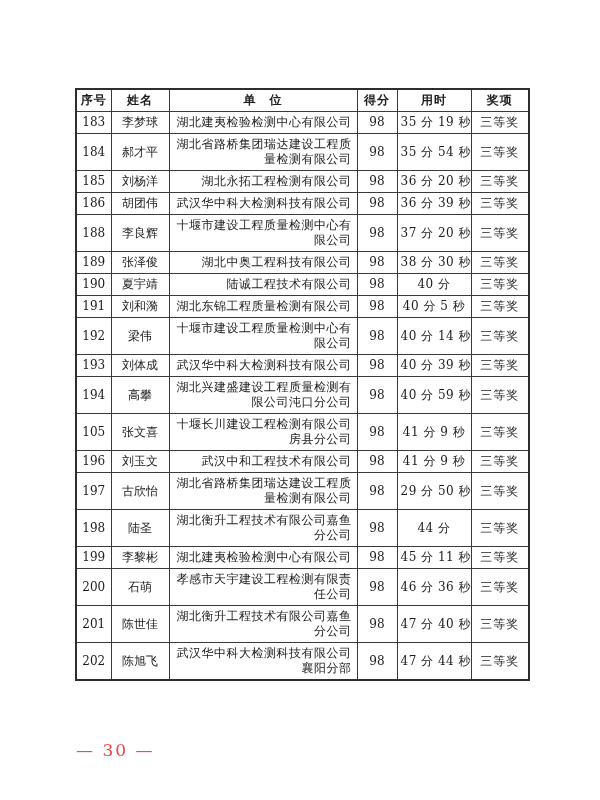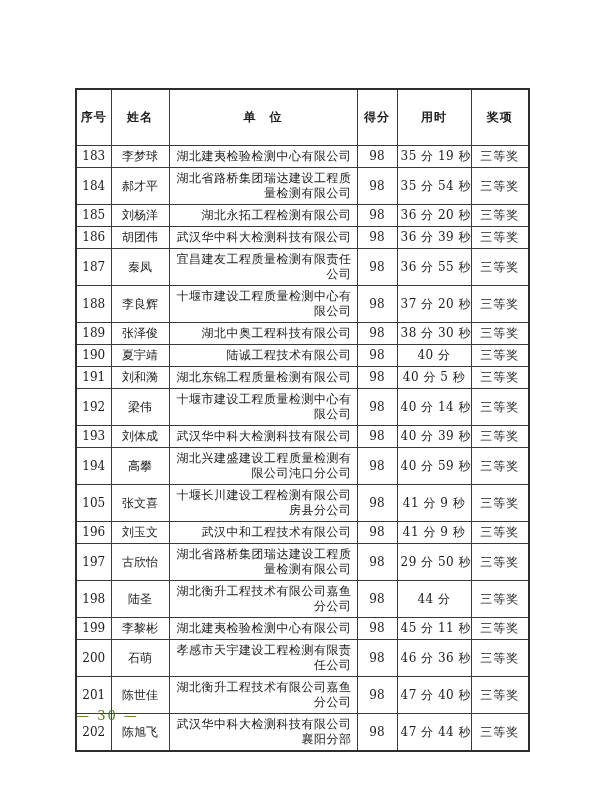--- a/index.html
+++ b/index.html
@@ -29,40 +29,40 @@
     border: 1px solid #3a3a3a;
     font-size: 12px;
     line-height: 15px;
     padding: 3px 3px;
     text-align: center;
     vertical-align: middle;
     overflow: hidden;
   }
   th {
     font-weight: bold;
-    padding: 20px 1px;
+    padding: 3px 1px;
     letter-spacing: 1px;
   }
   td.col-unit {
     text-align: right;
     padding: 3px 5px;
     letter-spacing: 0.5px;
   }
   td.col-no, td.col-score, td.col-time, td.col-award, td.col-name {
     white-space: nowrap;
   }
   td.col-time { letter-spacing: 0.5px; }
   td.col-award { letter-spacing: 1px; }
   .footer-pagenum {
     position: absolute;
     left: 76px;
-    top: 708px;
-    font-size: 13px;
+    top: 740px;
+    font-size: 17px;
     letter-spacing: 2px;
-    color: #4d7c0f;
+    color: #ef4444;
   }
 </style>
 </head>
 <body>
 
 <div class="page">
 
   <table class="results">
     <colgroup>
       <col style="width:35px">
@@ -109,28 +109,20 @@
         </tr>
         <tr>
           <td class="col-no">186</td>
           <td class="col-name">胡团伟</td>
           <td class="col-unit">武汉华中科大检测科技有限公司</td>
           <td class="col-score">98</td>
           <td class="col-time">36 分 39 秒</td>
           <td class="col-award">三等奖</td>
         </tr>
         <tr>
-          <td class="col-no">187</td>
-          <td class="col-name">秦凤</td>
-          <td class="col-unit">宜昌建友工程质量检测有限责任公司</td>
-          <td class="col-score">98</td>
-          <td class="col-time">36 分 55 秒</td>
-          <td class="col-award">三等奖</td>
-        </tr>
-        <tr>
           <td class="col-no">188</td>
           <td class="col-name">李良辉</td>
           <td class="col-unit">十堰市建设工程质量检测中心有限公司</td>
           <td class="col-score">98</td>
           <td class="col-time">37 分 20 秒</td>
           <td class="col-award">三等奖</td>
         </tr>
         <tr>
           <td class="col-no">189</td>
           <td class="col-name">张泽俊</td>

